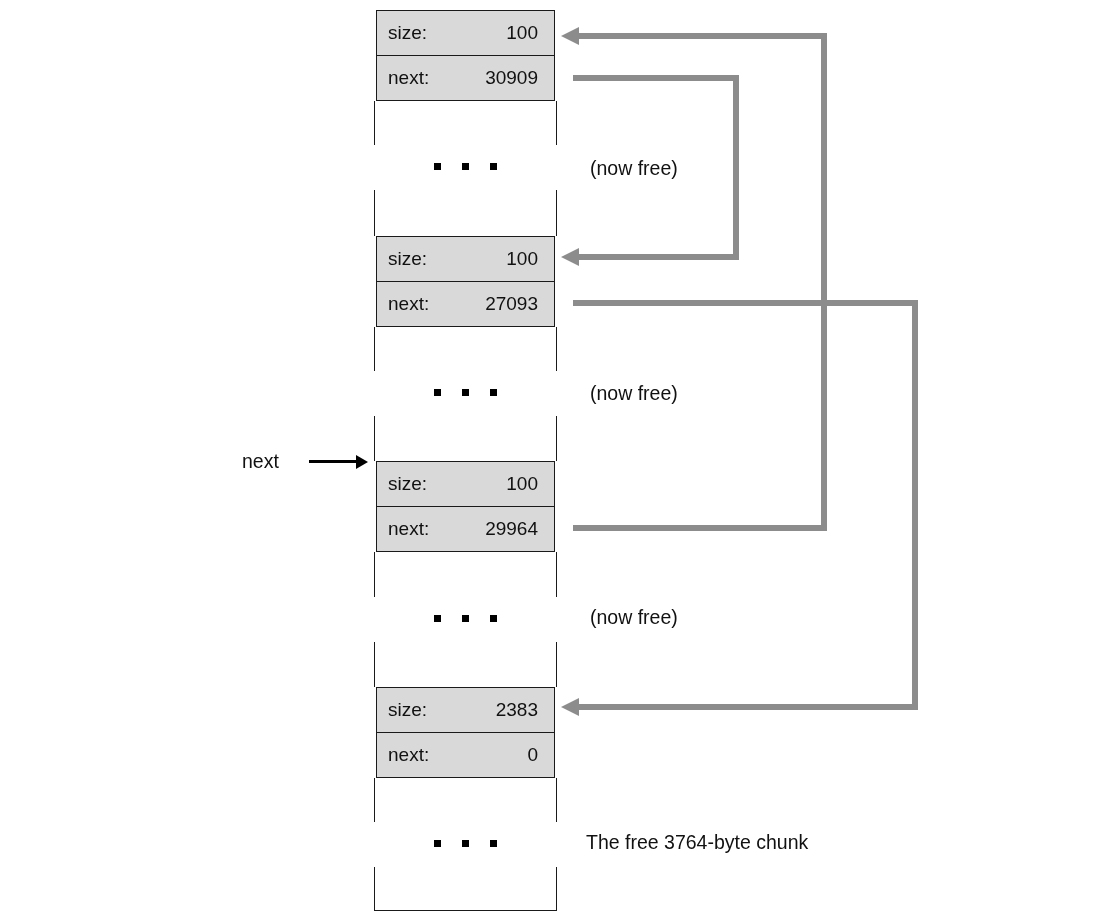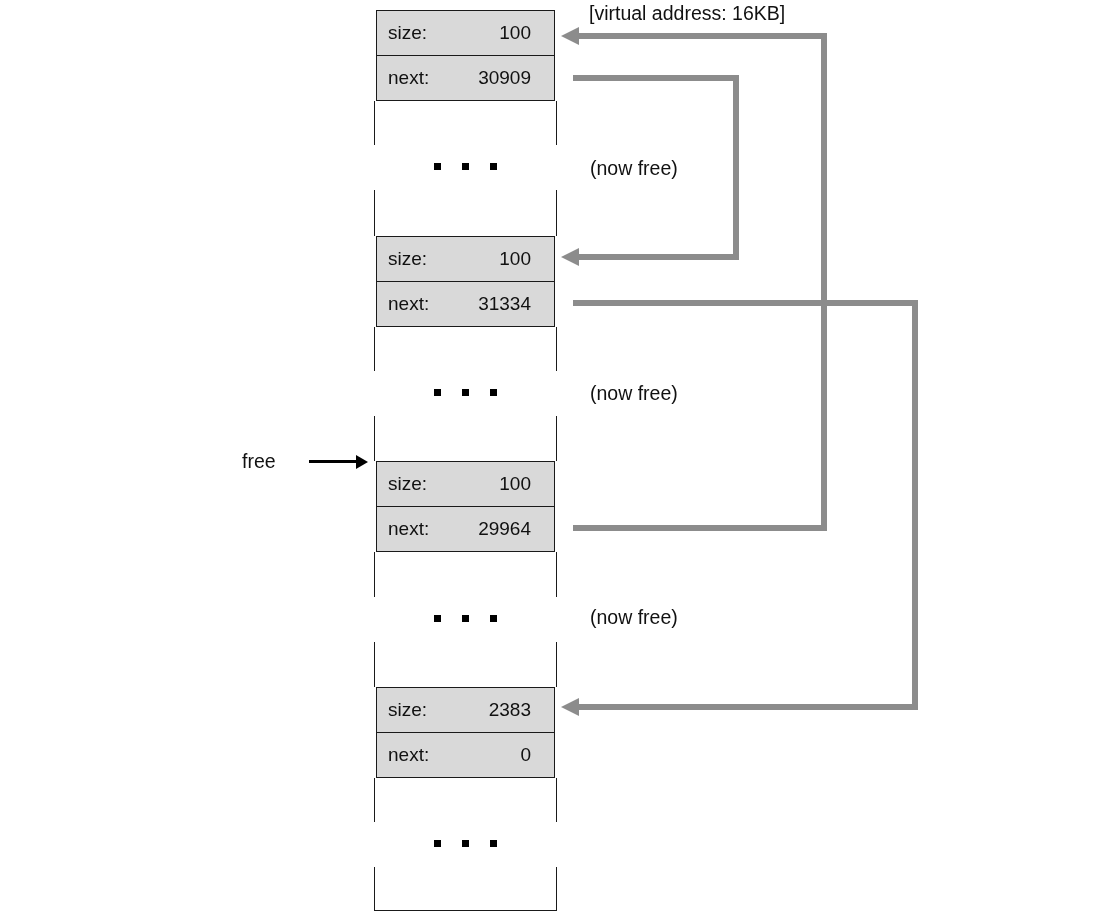--- a/index.html
+++ b/index.html
@@ -16,21 +16,21 @@
     border-left:1.5px solid #1a1a1a;border-right:1.5px solid #1a1a1a;
     background:#ffffff;
   }
   .seg.closed{border-bottom:1.5px solid #1a1a1a;}
 
   
   .chunk-row{
     position:absolute;left:376px;width:179px;height:46px;box-sizing:border-box;
     background:#d9d9d9;border:1.8px solid #1a1a1a;
     display:flex;justify-content:space-between;align-items:center;
-    padding:0 23px 0 11px;font-size:19px;line-height:46px;
+    padding:0 16px 0 11px;font-size:19px;line-height:46px;
   }
   .chunk-row .lbl{white-space:pre;}
   .chunk-row .val{text-align:right;}
 
   
   .dots{position:absolute;left:374px;width:183px;display:flex;justify-content:center;gap:21px;}
   .dots i{display:block;width:7px;height:7px;background:#000;}
 
   
   .note{position:absolute;font-size:19.5px;white-space:nowrap;}
@@ -73,21 +73,21 @@
     <span class="lbl">next:</span>
     <span class="val">30909</span>
   </div>
 
   <div class="chunk-row" style="top:236px;">
     <span class="lbl">size:</span>
     <span class="val">100</span>
   </div>
   <div class="chunk-row" style="top:281px;">
     <span class="lbl">next:</span>
-    <span class="val">31334</span>
+    <span class="val">27093</span>
   </div>
 
   <div class="chunk-row" style="top:461px;">
     <span class="lbl">size:</span>
     <span class="val">100</span>
   </div>
   <div class="chunk-row" style="top:506px;">
     <span class="lbl">next:</span>
     <span class="val">29964</span>
   </div>
@@ -115,26 +115,26 @@
       <i></i>
       <i></i>
       <i></i>
     </div>
   <div class="dots" style="top:840px;">
       <i></i>
       <i></i>
       <i></i>
     </div>
 
-  <div class="note" style="left:589px;top:2px;">[virtual address: 16KB]</div>
   <div class="note" style="left:590px;top:157px;">(now free)</div>
   <div class="note" style="left:590px;top:382px;">(now free)</div>
   <div class="note" style="left:590px;top:606px;">(now free)</div>
+  <div class="note" style="left:586px;top:831px;">The free 3764-byte chunk</div>
 
-  <div class="note" style="left:242px;top:450px;">free</div>
+  <div class="note" style="left:242px;top:450px;">next</div>
   <div class="hline" style="left:309px;top:460px;width:48px;height:3px;"></div>
   <div class="hhead" style="left:356px;top:454.5px;"></div>
 
   <div class="phead" style="left:561px;top:27px;"></div>
   <div class="pline" style="left:577px;top:33px;width:250px;height:6px;"></div>
   <div class="pline" style="left:821px;top:33px;width:6px;height:498px;"></div>
   <div class="pline" style="left:573px;top:525px;width:254px;height:6px;"></div>
 
   <div class="pline" style="left:573px;top:75px;width:166px;height:6px;"></div>
   <div class="pline" style="left:733px;top:75px;width:6px;height:185px;"></div>

